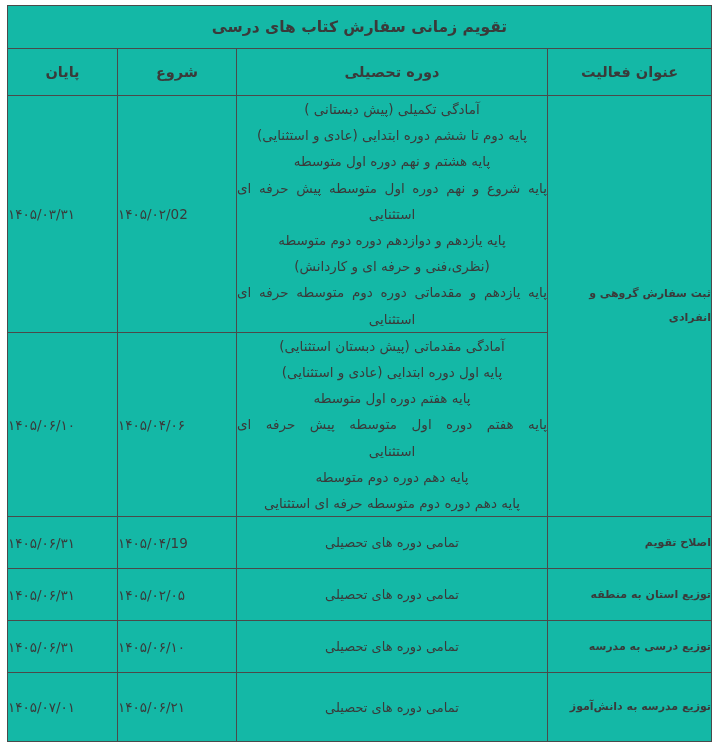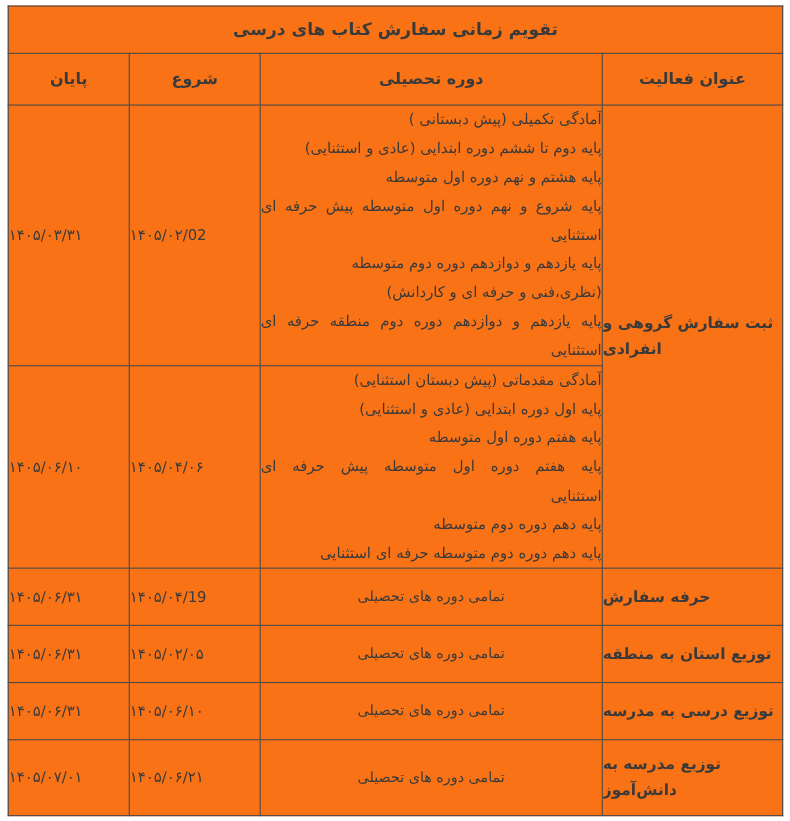--- a/index.html
+++ b/index.html
@@ -10,55 +10,55 @@
   }
   .page{
     padding:5px 6px 6px 8px;
     direction:rtl;
   }
   table.cal{
     border-collapse:collapse;
     table-layout:fixed;
     width:704px;
     direction:rtl;
-    background:#f97316;
+    background:#14b8a6;
   }
   table.cal td, table.cal th{
     border:1px solid #4a4a4a;
     vertical-align:middle;
     padding:0;
     overflow:hidden;
   }
   .title-cell{
     height:42px;
     text-align:center;
     font-weight:bold;
     font-size:15.5px;
   }
   th.head{
     height:46px;
     text-align:center;
     font-weight:bold;
     font-size:14.5px;
   }
   td.activity-cell{
-    text-align:left;
+    text-align:right;
     font-weight:bold;
-    font-size:14px;
+    font-size:11px;
     line-height:24px;
     padding:4px 8px;
   }
   td.period-cell{
     font-size:13.5px;
     line-height:26.2px;
     padding:5px 6px;
   }
-  td.period-cell .ln{display:block;text-align:right;}
+  td.period-cell .ln{display:block;text-align:center;}
   td.period-cell .ln-stretch{display:block;text-align:justify;text-align-last:justify;}
-  td.period-cell .ln-left{display:block;text-align:right;}
+  td.period-cell .ln-left{display:block;text-align:center;}
   td.period-single{
     font-size:13px;
     text-align:center;
     padding:0 6px;
   }
   td.date-cell{
     text-align:left;
     font-size:13.5px;
   }
   tr.row-block1{height:236px;}
@@ -93,21 +93,21 @@
     <tr class="row-block1">
       <td class="activity-cell" rowspan="2">ثبت سفارش گروهی و انفرادی</td>
       <td class="period-cell">
         <span class="ln">آمادگی تکمیلی (پیش دبستانی )</span>
         <span class="ln">پایه دوم تا ششم دوره ابتدایی (عادی و استثنایی)</span>
         <span class="ln">پایه هشتم و نهم دوره اول متوسطه</span>
         <span class="ln-stretch">پایه شروع و نهم دوره اول متوسطه پیش حرفه ای</span>
         <span class="ln-left">استثنایی</span>
         <span class="ln">پایه یازدهم و دوازدهم دوره دوم متوسطه</span>
         <span class="ln">(نظری،فنی و حرفه ای و کاردانش)</span>
-        <span class="ln-stretch">پایه یازدهم و دوازدهم دوره دوم منطقه حرفه ای</span>
+        <span class="ln-stretch">پایه یازدهم و مقدماتی دوره دوم متوسطه حرفه ای</span>
         <span class="ln-left">استثنایی</span>
       </td>
       <td class="date-cell">۱۴۰۵/۰۲/02</td>
       <td class="date-cell">۱۴۰۵/۰۳/۳۱</td>
     </tr>
 
     <tr class="row-block2">
       <td class="period-cell">
         <span class="ln">آمادگی مقدماتی (پیش دبستان استثنایی)</span>
         <span class="ln">پایه اول دوره ابتدایی (عادی و استثنایی)</span>
@@ -115,21 +115,21 @@
         <span class="ln-stretch">پایه هفتم دوره اول متوسطه پیش حرفه ای</span>
         <span class="ln-left">استثنایی</span>
         <span class="ln">پایه دهم دوره دوم متوسطه</span>
         <span class="ln">پایه دهم دوره دوم متوسطه حرفه ای استثنایی</span>
       </td>
       <td class="date-cell">۱۴۰۵/۰۴/۰۶</td>
       <td class="date-cell">۱۴۰۵/۰۶/۱۰</td>
     </tr>
 
     <tr class="row-plain">
-      <td class="activity-cell">حرفه سفارش</td>
+      <td class="activity-cell">اصلاح تقویم</td>
       <td class="period-single">تمامی دوره های تحصیلی</td>
       <td class="date-cell">۱۴۰۵/۰۴/19</td>
       <td class="date-cell">۱۴۰۵/۰۶/۳۱</td>
     </tr>
 
     <tr class="row-plain">
       <td class="activity-cell">توزیع استان به منطقه</td>
       <td class="period-single">تمامی دوره های تحصیلی</td>
       <td class="date-cell">۱۴۰۵/۰۲/۰۵</td>
       <td class="date-cell">۱۴۰۵/۰۶/۳۱</td>

